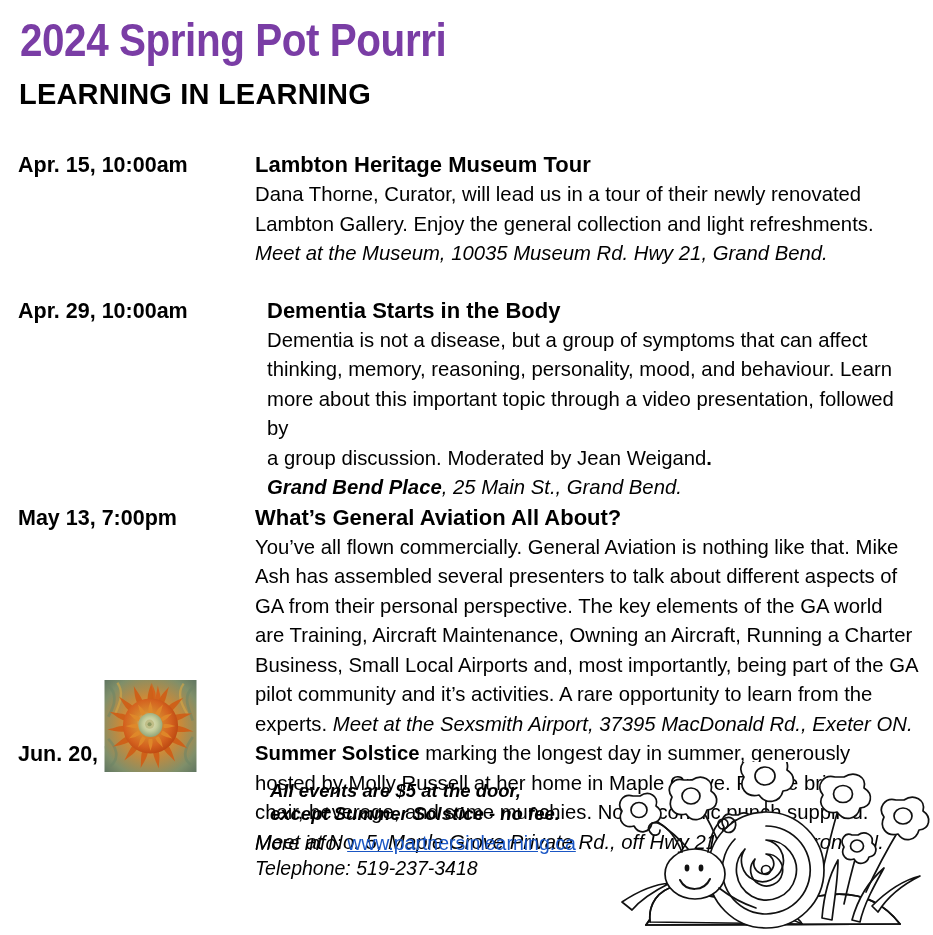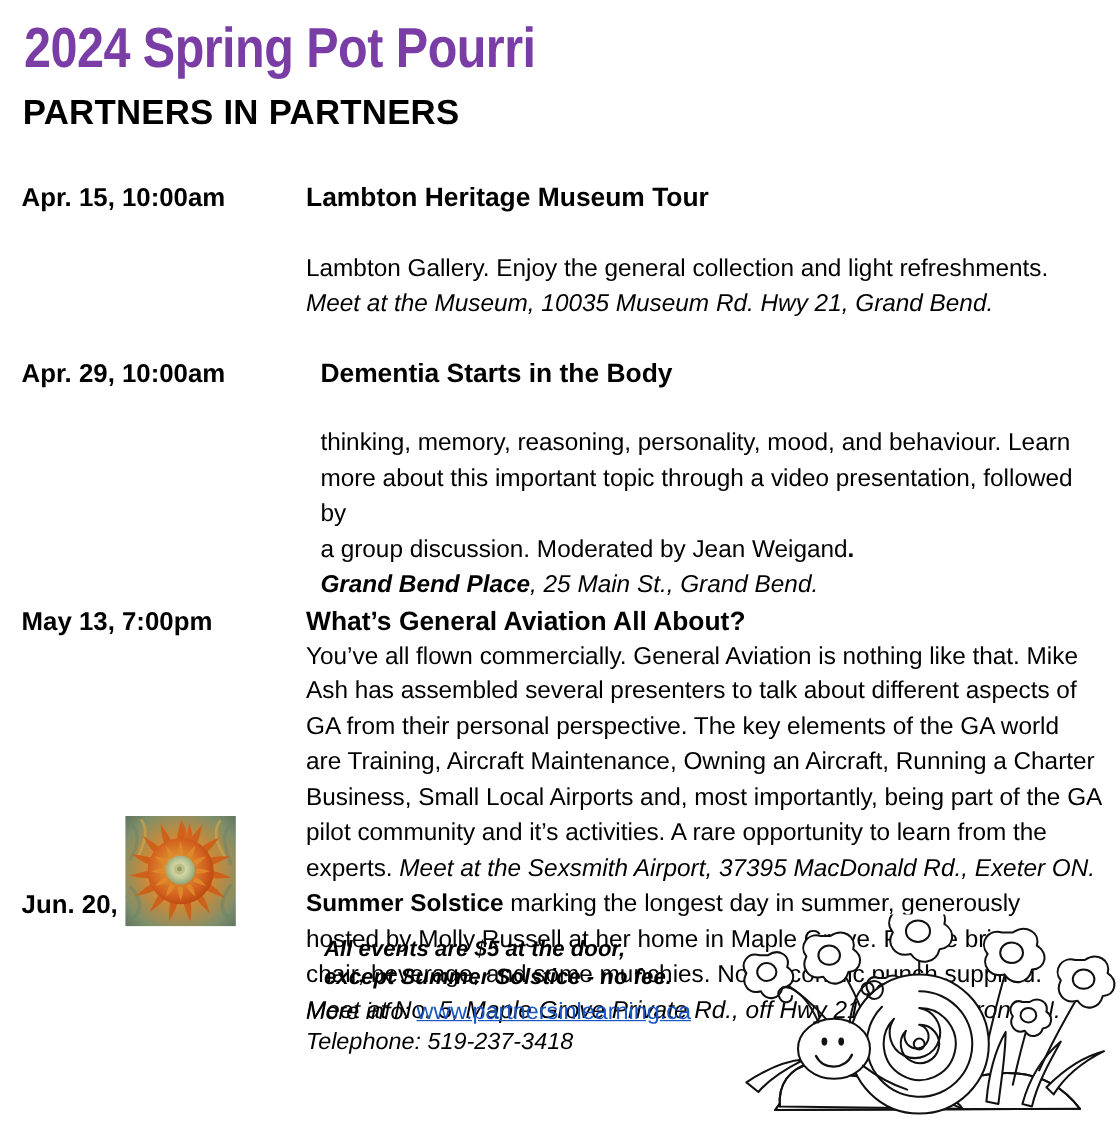--- a/index.html
+++ b/index.html
@@ -140,46 +140,46 @@
     width: 330px;
     height: 173px;
   }
   .snail-canvas { display: block; width: 330px; height: 173px; }
 </style>
 </head>
 <body>
 
 <div class="poster-title">2024 Spring Pot Pourri</div>
 
-<div class="poster-subtitle">PARTNERS IN PARTNERS</div>
+<div class="poster-subtitle">LEARNING IN LEARNING</div>
 
 <div class="events">
 
   <div class="event-row ev1">
     <div class="event-date-col">
       <div class="event-date">Apr. 15, 10:00am</div>
     </div>
     <div class="event-body-col">
       <div class="event-title">Lambton Heritage Museum Tour</div>
       <div class="event-text">
-        <br>
+        <span>Dana Thorne, Curator, will lead us in a tour of their newly renovated</span><br>
         <span>Lambton Gallery.  Enjoy the general collection and light refreshments.</span><br>
         <span class="it">Meet at the Museum, 10035 Museum Rd. Hwy 21, Grand Bend.</span>
       </div>
     </div>
   </div>
 
   <div class="event-row ev2">
     <div class="event-date-col">
       <div class="event-date">Apr. 29, 10:00am</div>
     </div>
     <div class="event-body-col">
       <div class="event-title">Dementia Starts in the Body</div>
       <div class="event-text">
-        <br>
+        <span>Dementia is not a disease, but a group of symptoms that can affect</span><br>
         <span>thinking, memory, reasoning, personality, mood, and behaviour. Learn</span><br>
         <span>more about this important topic through a video presentation, followed by</span><br>
         <span>a group discussion.  Moderated by Jean Weigand</span><span class="bd">.</span><br>
         <span class="bi">Grand Bend Place</span><span class="it">, 25 Main St., Grand Bend.</span>
       </div>
     </div>
   </div>
 
   <div class="event-row ev3">
     <div class="event-date-col">

